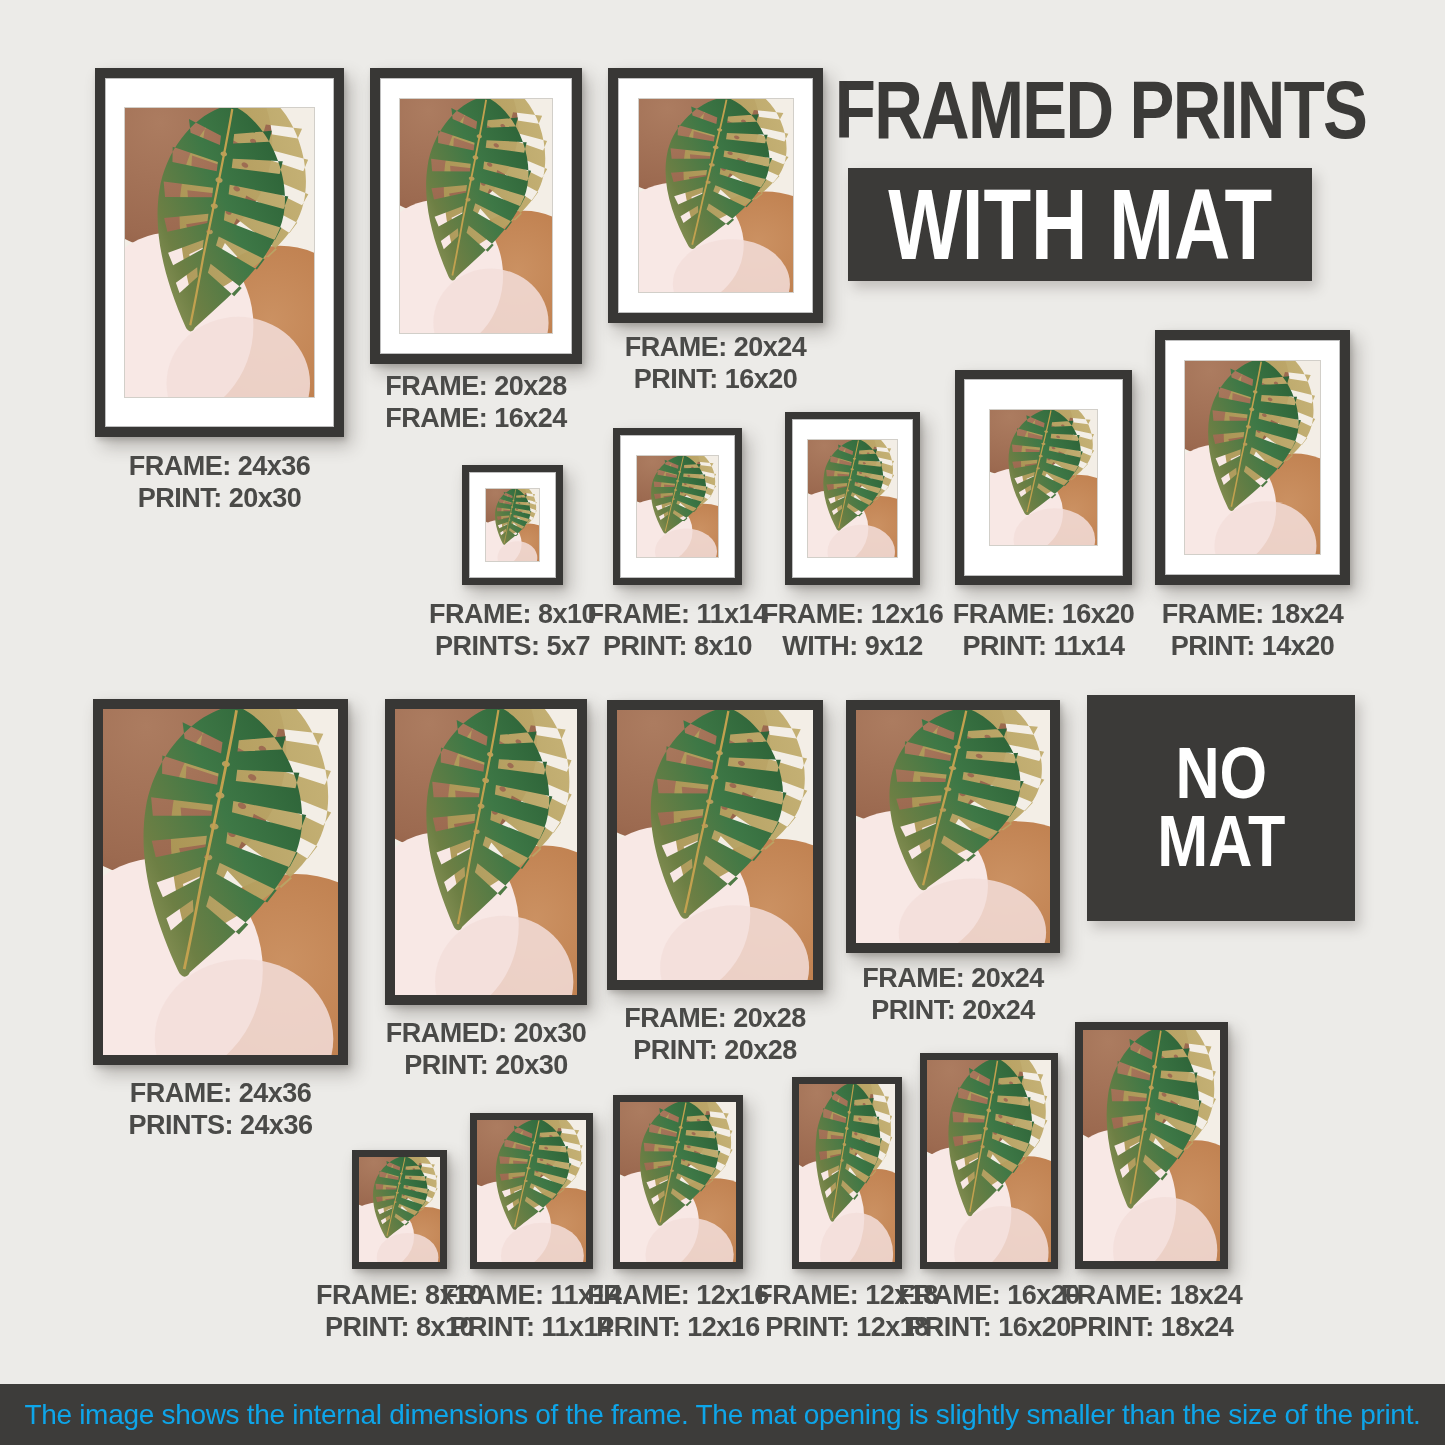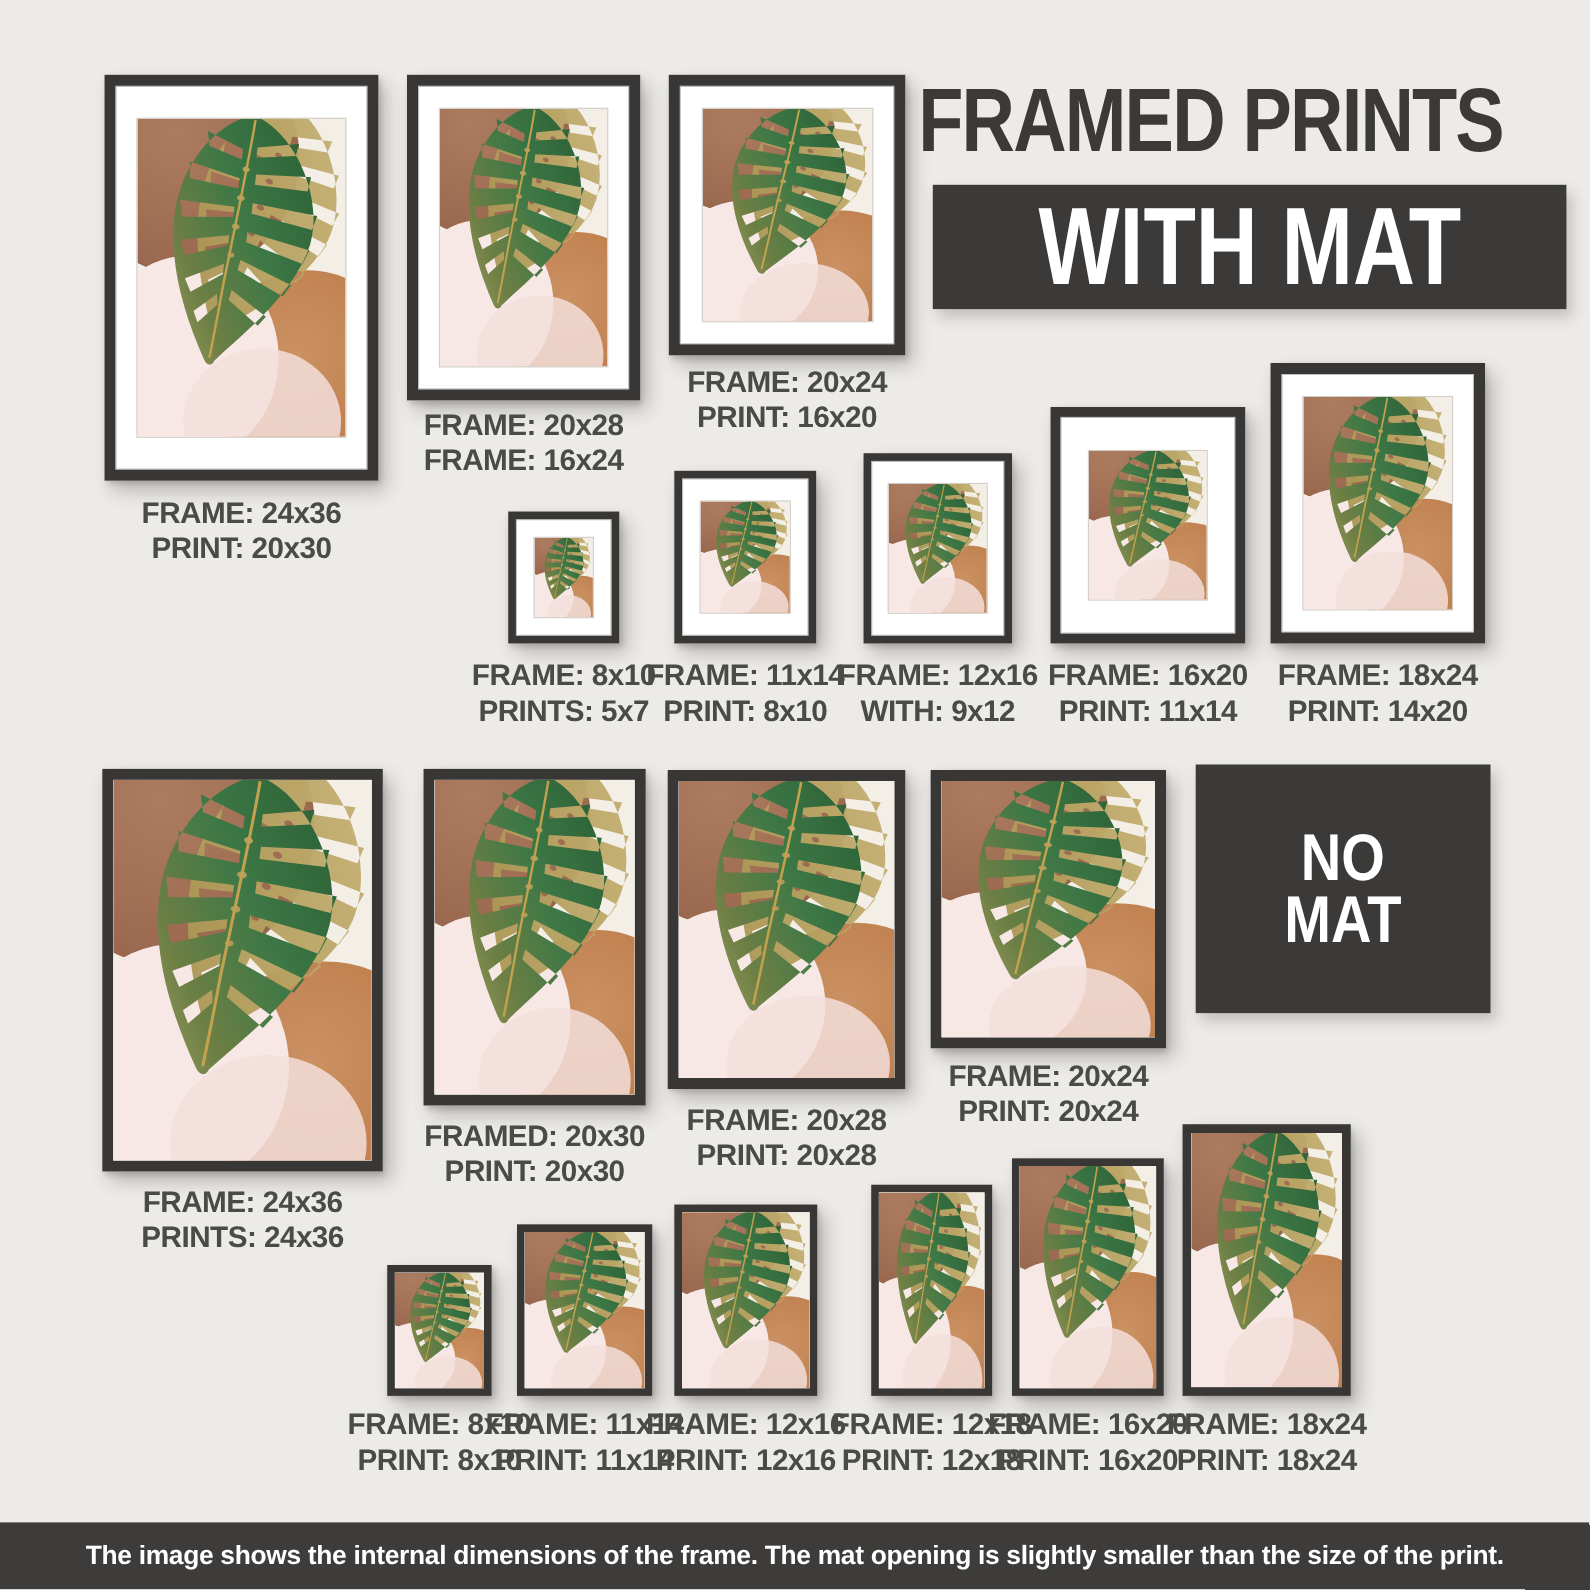--- a/index.html
+++ b/index.html
@@ -18,22 +18,22 @@
     font-size:82px;font-weight:bold;color:var(--panel);
     letter-spacing:-2px;transform:scaleX(.82);transform-origin:center;
     white-space:nowrap;
   }
   .banner{
     position:absolute;background:var(--panel);color:#fff;font-weight:bold;
     display:flex;align-items:center;justify-content:center;text-align:center;
     box-shadow:5px 7px 12px rgba(70,65,60,.25);
   }
   .banner .stretch{transform:scaleX(.78);white-space:nowrap;}
-  #with-mat-banner{left:848px;top:168px;width:576px;height:113px;font-size:100px;}
-  #no-mat-banner{left:1087px;top:695px;width:268px;height:226px;font-size:60px;line-height:.94;}
+  #with-mat-banner{left:848px;top:168px;width:464px;height:113px;font-size:100px;}
+  #no-mat-banner{left:1087px;top:695px;width:268px;height:226px;font-size:72px;line-height:.94;}
   #no-mat-banner .stretch{transform:scaleX(.85);}
 
   .frame-item{position:absolute;}
   .frame-box{
     position:absolute;inset:0;background:var(--mat);
     border:9px solid var(--frame);
     box-shadow:7px 9px 16px rgba(70,64,58,.32), 2px 3px 5px rgba(70,64,58,.22),
       inset 0 0 0 1px rgba(0,0,0,.25);
   }
   .print{position:absolute;border:1px solid #D2CFC9;overflow:hidden;background:var(--cream);}
@@ -44,21 +44,21 @@
     position:absolute;width:260px;text-align:center;color:var(--label);
     font-weight:bold;font-size:27px;line-height:1.17;letter-spacing:-.5px;
     transform:translateX(-50%);white-space:nowrap;
   }
   .size-label span{display:block;text-align:center;}
 
   #footer-bar{
     position:absolute;left:0;top:1384px;width:1445px;height:61px;background:#3D3C3A;
     display:flex;align-items:center;justify-content:center;
   }
-  #footer-bar .note{color:#ffffff;font-weight:bold;font-size:24px;letter-spacing:-.3px;}
+  #footer-bar .note{color:#0ea5e9;font-weight:normal;font-size:28px;letter-spacing:-.3px;}
   .defs-holder{position:absolute;width:0;height:0;overflow:hidden;}
 </style>
 </head>
 <body>
 
 <svg class="defs-holder" aria-hidden="true">
   <defs>
     <radialGradient id="brownGrad" cx="45%" cy="40%" r="75%">
       <stop offset="0%" stop-color="#AC7C60"></stop>
         <stop offset="70%" stop-color="#9C6A50"></stop>

